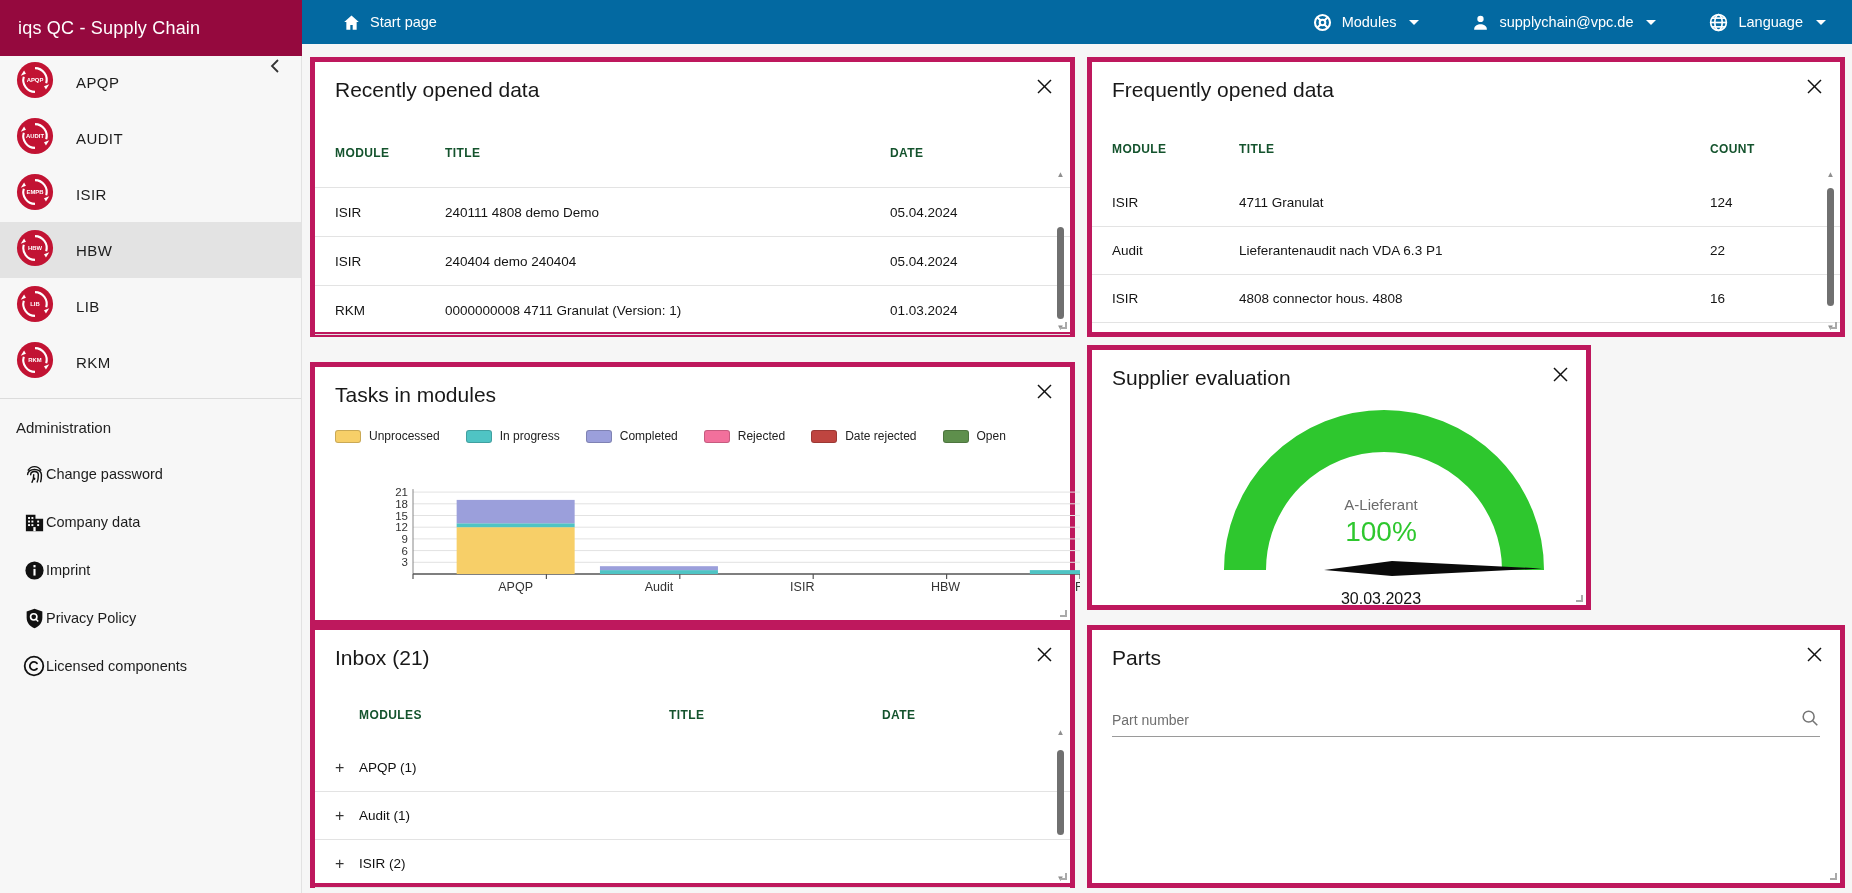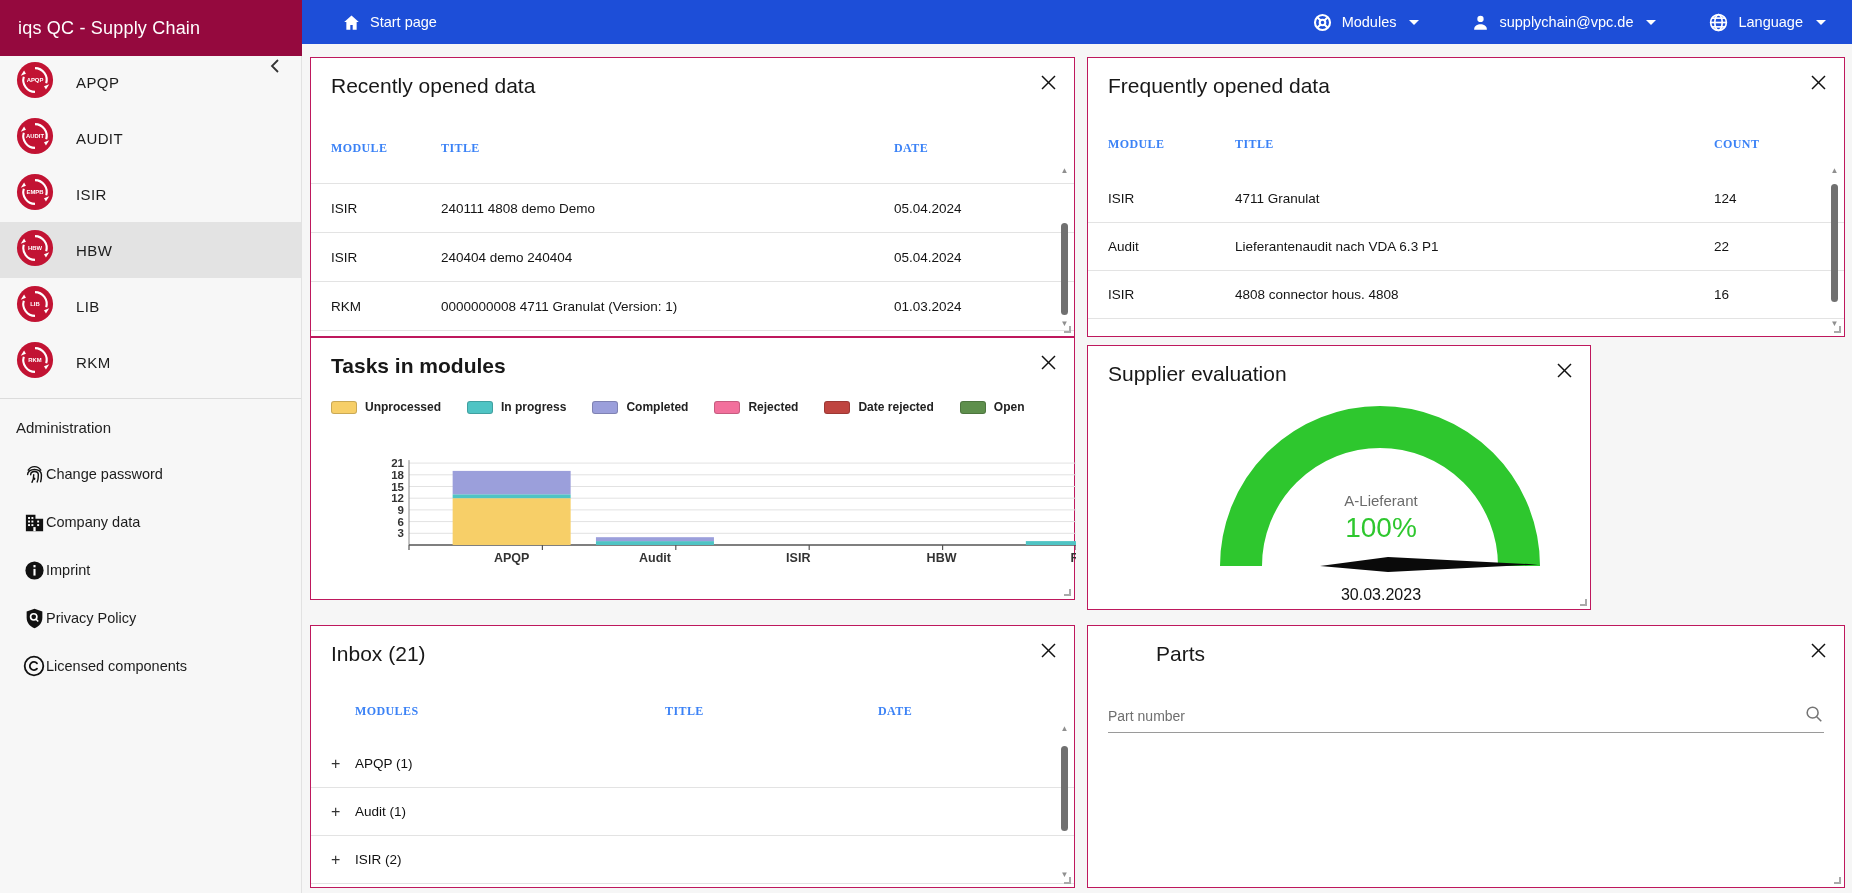--- a/index.html
+++ b/index.html
@@ -3,21 +3,21 @@
 <meta charset="utf-8">
 <style>
   * { margin:0; padding:0; box-sizing:border-box; }
   html,body { width:1852px; height:893px; overflow:hidden;
     font-family:"Liberation Sans", sans-serif; background:#f6f6f6; color:#111; }
 
   
   .topbar { position:absolute; left:0; top:0; width:1852px; height:44px; display:flex; z-index:50; }
   .tb-left { width:302px; height:56px; background:#95093E; color:#fff; display:flex; align-items:center;
     padding-left:18px; font-size:18px; font-weight:500; letter-spacing:.2px; }
-  .tb-right { flex:1; height:44px; background:#1d4ed8; color:#fff; display:flex; align-items:center; padding:0 26px 0 40px; }
+  .tb-right { flex:1; height:44px; background:#0369a1; color:#fff; display:flex; align-items:center; padding:0 26px 0 40px; }
   .tb-group { display:flex; align-items:center; gap:9px; font-size:14.5px; cursor:pointer; }
   .tb-spacer { flex:1; }
   .tb-group + .tb-group { margin-left:52px; }
   .caret { width:0; height:0; border-left:5px solid transparent; border-right:5px solid transparent;
     border-top:5px solid #fff; margin-left:4px; }
   .tb-icon svg { display:block; }
 
   
   .sidebar { position:absolute; left:0; top:44px; width:302px; height:849px; background:#f7f7f7;
     border-right:1px solid #e2e2e2; }
@@ -28,37 +28,37 @@
   .side-item.selected { background:#e3e3e3; }
   .side-item .mlabel { font-size:15px; letter-spacing:.4px; color:#1c1c1c; }
   .side-divider { height:1px; background:#dcdcdc; margin-top:8px; }
   .admin-header { padding:20px 16px 6px 16px; font-size:15px; color:#222; }
   .admin-items { padding-top:8px; }
   .admin-item { height:48px; display:flex; align-items:center; padding-left:22px; cursor:pointer; }
   .admin-item .alabel { font-size:14.5px; color:#1c1c1c; }
   .aicon { width:24px; height:24px; display:flex; align-items:center; justify-content:center; }
 
   
-  .card { position:absolute; background:#fff; border:1px solid #be185d; border-radius:0; }
+  .card { position:absolute; background:#fff; border:5px solid #be185d; border-radius:0; }
   .card-title { padding:16px 20px 0 20px; font-size:21px; color:#181818; height:56px; }
   .close-btn { position:absolute; top:13px; right:15px; width:22px; height:22px; display:flex;
     align-items:center; justify-content:center; cursor:pointer; }
   .resize-corner { position:absolute; right:3px; bottom:3px; width:7px; height:7px;
     border-right:2px solid #aaa; border-bottom:2px solid #aaa; }
 
   #card-recent   { left:310px;  top:57px;  width:765px; height:280px; }
   #card-frequent { left:1087px; top:57px;  width:758px; height:280px; }
-  #card-tasks    { left:310px;  top:337px; width:765px; height:263px;font-weight:bold; }
+  #card-tasks    { left:310px;  top:362px; width:765px; height:263px; }
   #card-supplier { left:1087px; top:345px; width:504px; height:265px; }
   #card-inbox    { left:310px;  top:625px; width:765px; height:263px; }
-  #card-parts    { left:1087px; top:625px; width:758px; height:263px;padding-left:48px; }
+  #card-parts    { left:1087px; top:625px; width:758px; height:263px; }
 
   
   .thead, .trow { display:grid; align-items:center; padding:0 20px; }
-  .thead { font-size:12px; font-weight:bold; letter-spacing:.4px; color:#3b82f6;font-family:Liberation Serif, serif; }
+  .thead { font-size:12px; font-weight:bold; letter-spacing:.4px; color:#14532d; }
   .trow  { font-size:13.5px; color:#141414; }
   .grid-recent   { grid-template-columns:110px 1fr 160px; }
   .grid-frequent { grid-template-columns:127px 1fr 110px; }
   #card-recent .thead   { height:70px; border-bottom:1px solid #e3e3e3; }
   #card-recent .trow    { height:49px; border-bottom:1px solid #e3e3e3; }
   #card-frequent .thead { height:61px; }
   #card-frequent .trow  { height:48px; border-bottom:1px solid #e3e3e3; }
 
   
   .grid-inbox { grid-template-columns:24px 310px 213px 1fr; }

